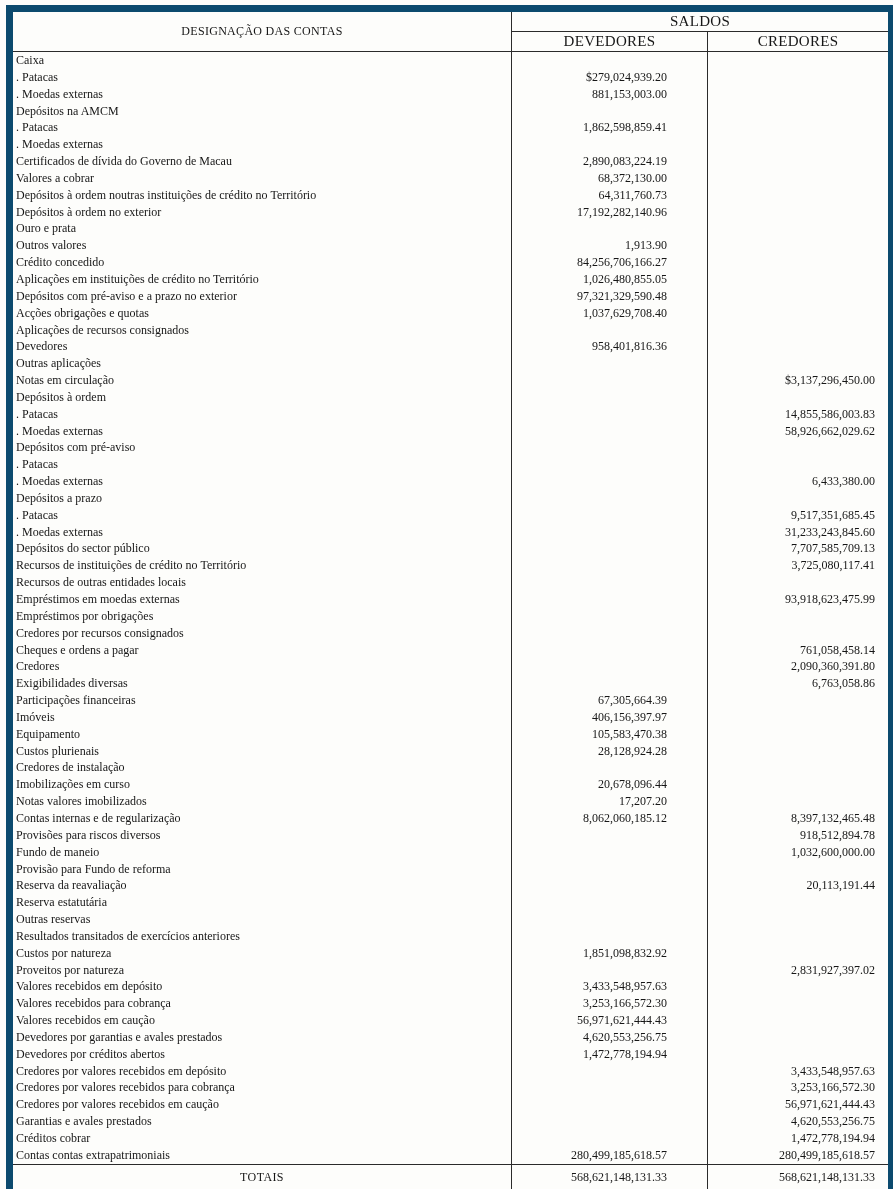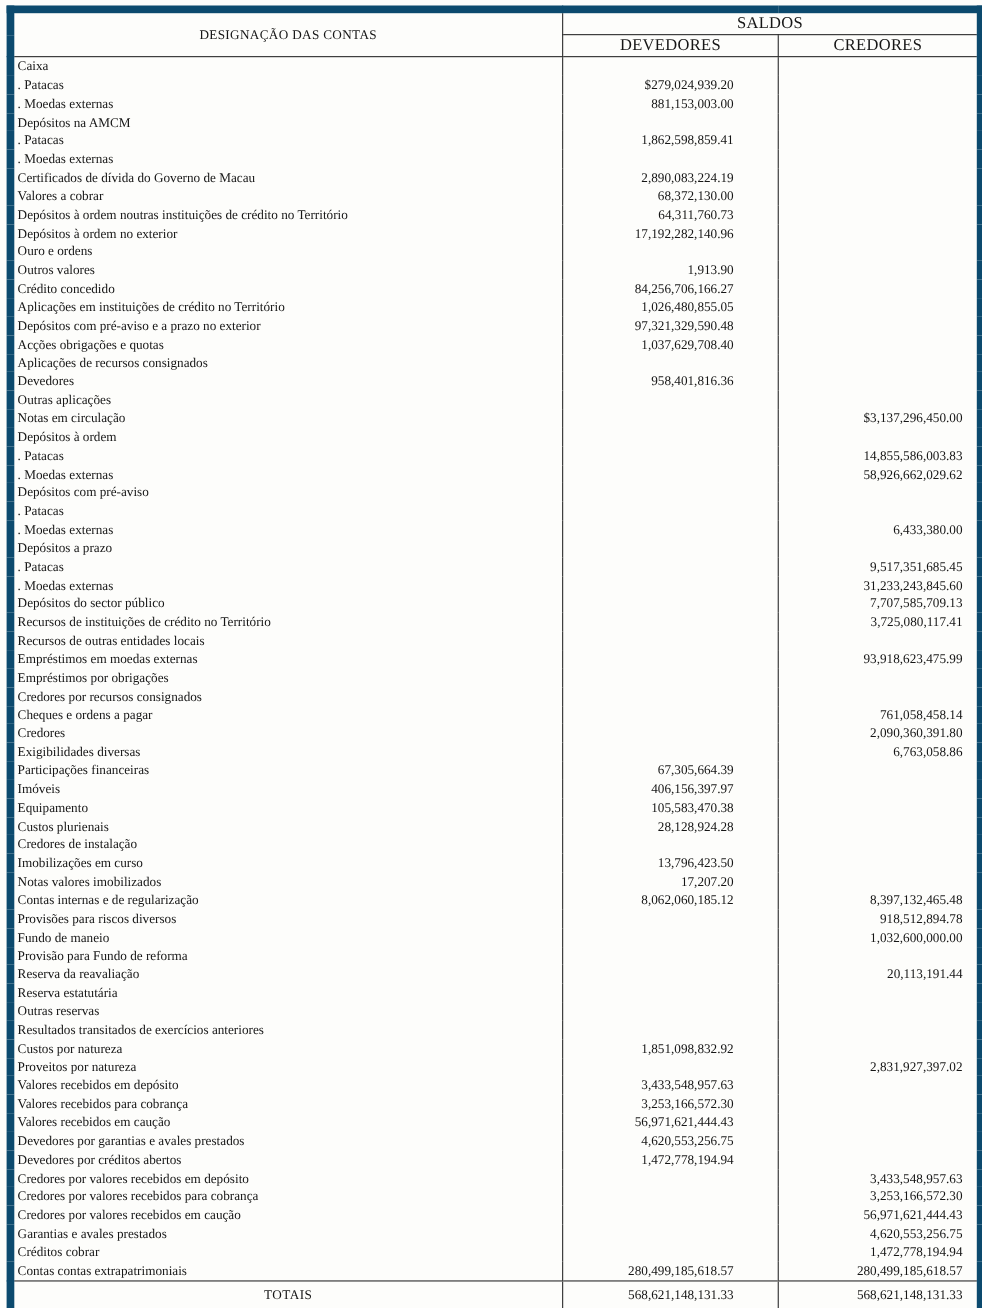--- a/index.html
+++ b/index.html
@@ -146,21 +146,21 @@
           <td class="name">Depósitos à ordem noutras instituições de crédito no Território</td>
           <td class="dev">64,311,760.73</td>
           <td class="cred"></td>
         </tr>
         <tr>
           <td class="name">Depósitos à ordem no exterior</td>
           <td class="dev">17,192,282,140.96</td>
           <td class="cred"></td>
         </tr>
         <tr>
-          <td class="name">Ouro e ordens</td>
+          <td class="name">Ouro e prata</td>
           <td class="dev"></td>
           <td class="cred"></td>
         </tr>
         <tr>
           <td class="name">Outros valores</td>
           <td class="dev">1,913.90</td>
           <td class="cred"></td>
         </tr>
         <tr>
           <td class="name">Crédito concedido</td>
@@ -312,21 +312,21 @@
           <td class="dev">28,128,924.28</td>
           <td class="cred"></td>
         </tr>
         <tr>
           <td class="name">Credores de instalação</td>
           <td class="dev"></td>
           <td class="cred"></td>
         </tr>
         <tr>
           <td class="name">Imobilizações em curso</td>
-          <td class="dev">13,796,423.50</td>
+          <td class="dev">20,678,096.44</td>
           <td class="cred"></td>
         </tr>
         <tr>
           <td class="name">Notas valores imobilizados</td>
           <td class="dev">17,207.20</td>
           <td class="cred"></td>
         </tr>
         <tr>
           <td class="name">Contas internas e de regularização</td>
           <td class="dev">8,062,060,185.12</td>

